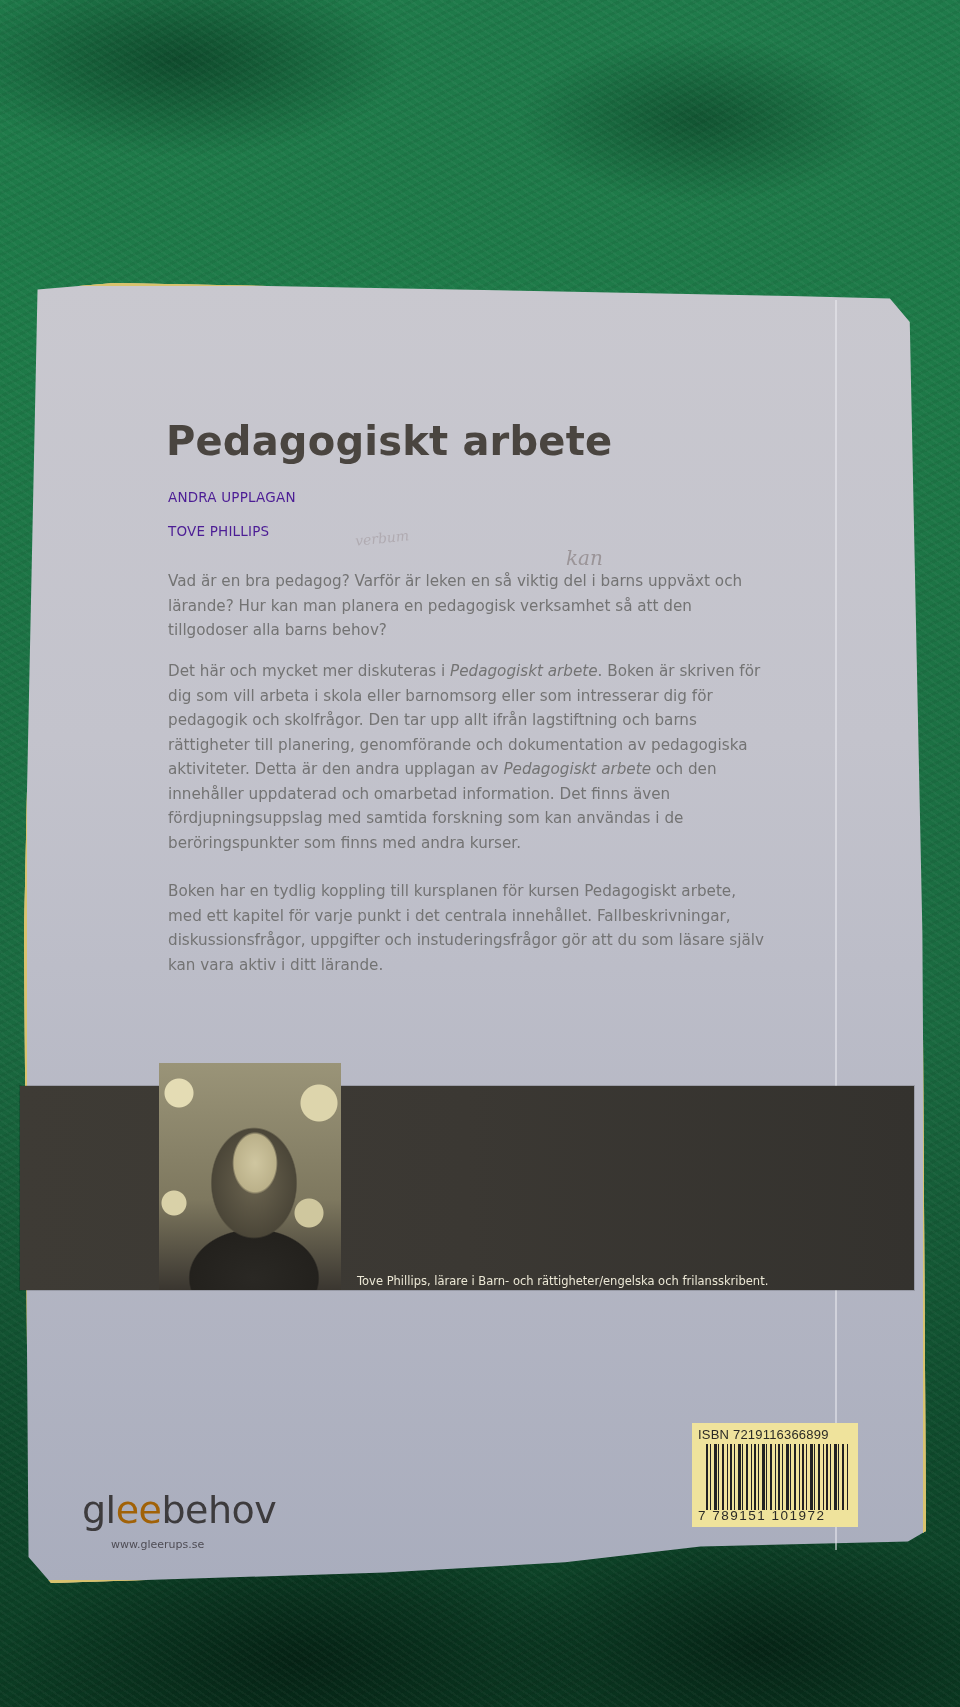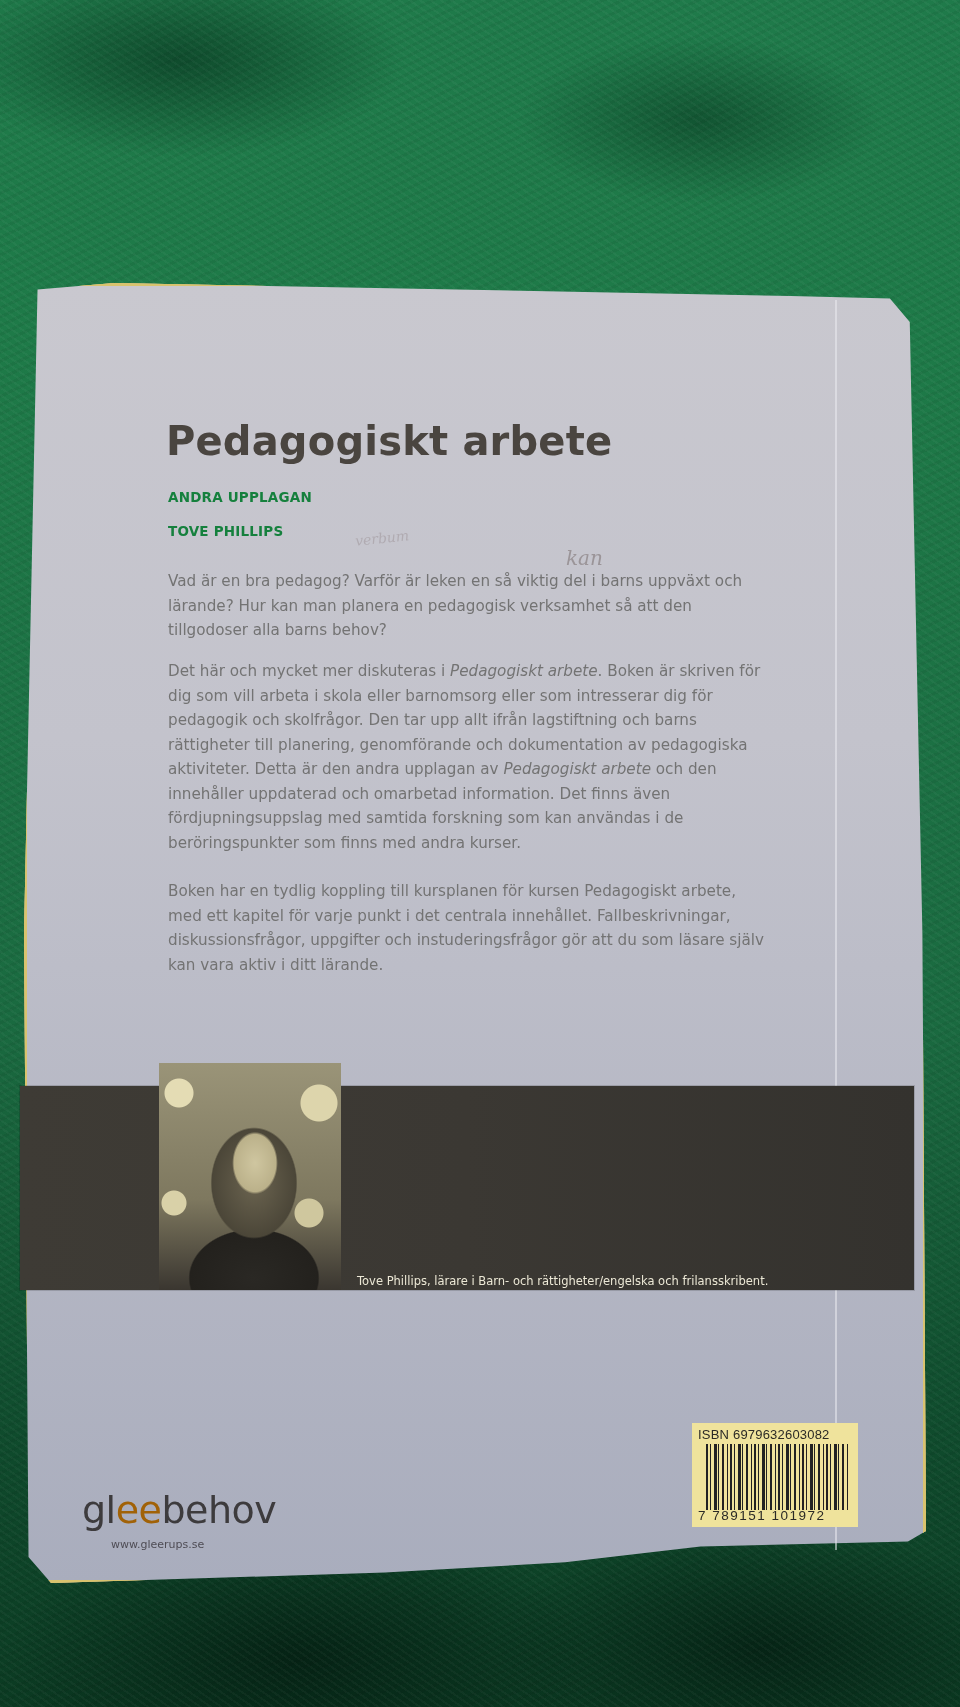--- a/index.html
+++ b/index.html
@@ -65,23 +65,23 @@
       font-family: "DejaVu Sans", sans-serif;
       font-weight: bold;
       font-size: 40px;
       color: #4a4540;
       letter-spacing: 0.2px;
     }
     .subtitle {
       position: absolute;
       left: 168px;
       font-family: "DejaVu Sans", sans-serif;
-      font-weight: bold;
+      font-weight: normal;
       font-size: 13.5px;
-      color: #15803d;
+      color: #4c1d95;
       letter-spacing: 0.2px;
     }
     .edition { top: 489px; }
     .author { top: 523px; }
     .handwriting {
       position: absolute;
       font-family: "DejaVu Serif", serif;
       font-style: italic;
       color: rgba(120,110,110,0.55);
     }
@@ -217,16 +217,16 @@
 <p class="body-text p3">Boken har en tydlig koppling till kursplanen för kursen Pedagogiskt arbete, med ett kapitel för varje punkt i det centrala innehållet. Fallbeskrivningar, diskussionsfrågor, uppgifter och instuderingsfrågor gör att du som läsare själv kan vara aktiv i ditt lärande.</p>
 
 <div class="author-band"></div>
 <div class="author-photo"></div>
 <div class="photo-caption">Tove Phillips, lärare i Barn- och rättigheter/engelska och frilansskribent.</div>
 
 <div class="publisher-logo"><span>gl</span><span class="accent">ee</span><span>behov</span></div>
 <div class="publisher-url">www.gleerups.se</div>
 
 <div class="barcode">
-  <div class="isbn-label">ISBN 6979632603082</div>
+  <div class="isbn-label">ISBN 7219116366899</div>
   <div class="bars"></div>
   <div class="barcode-digits">7 789151 101972</div>
 </div>
 
 </body></html>

